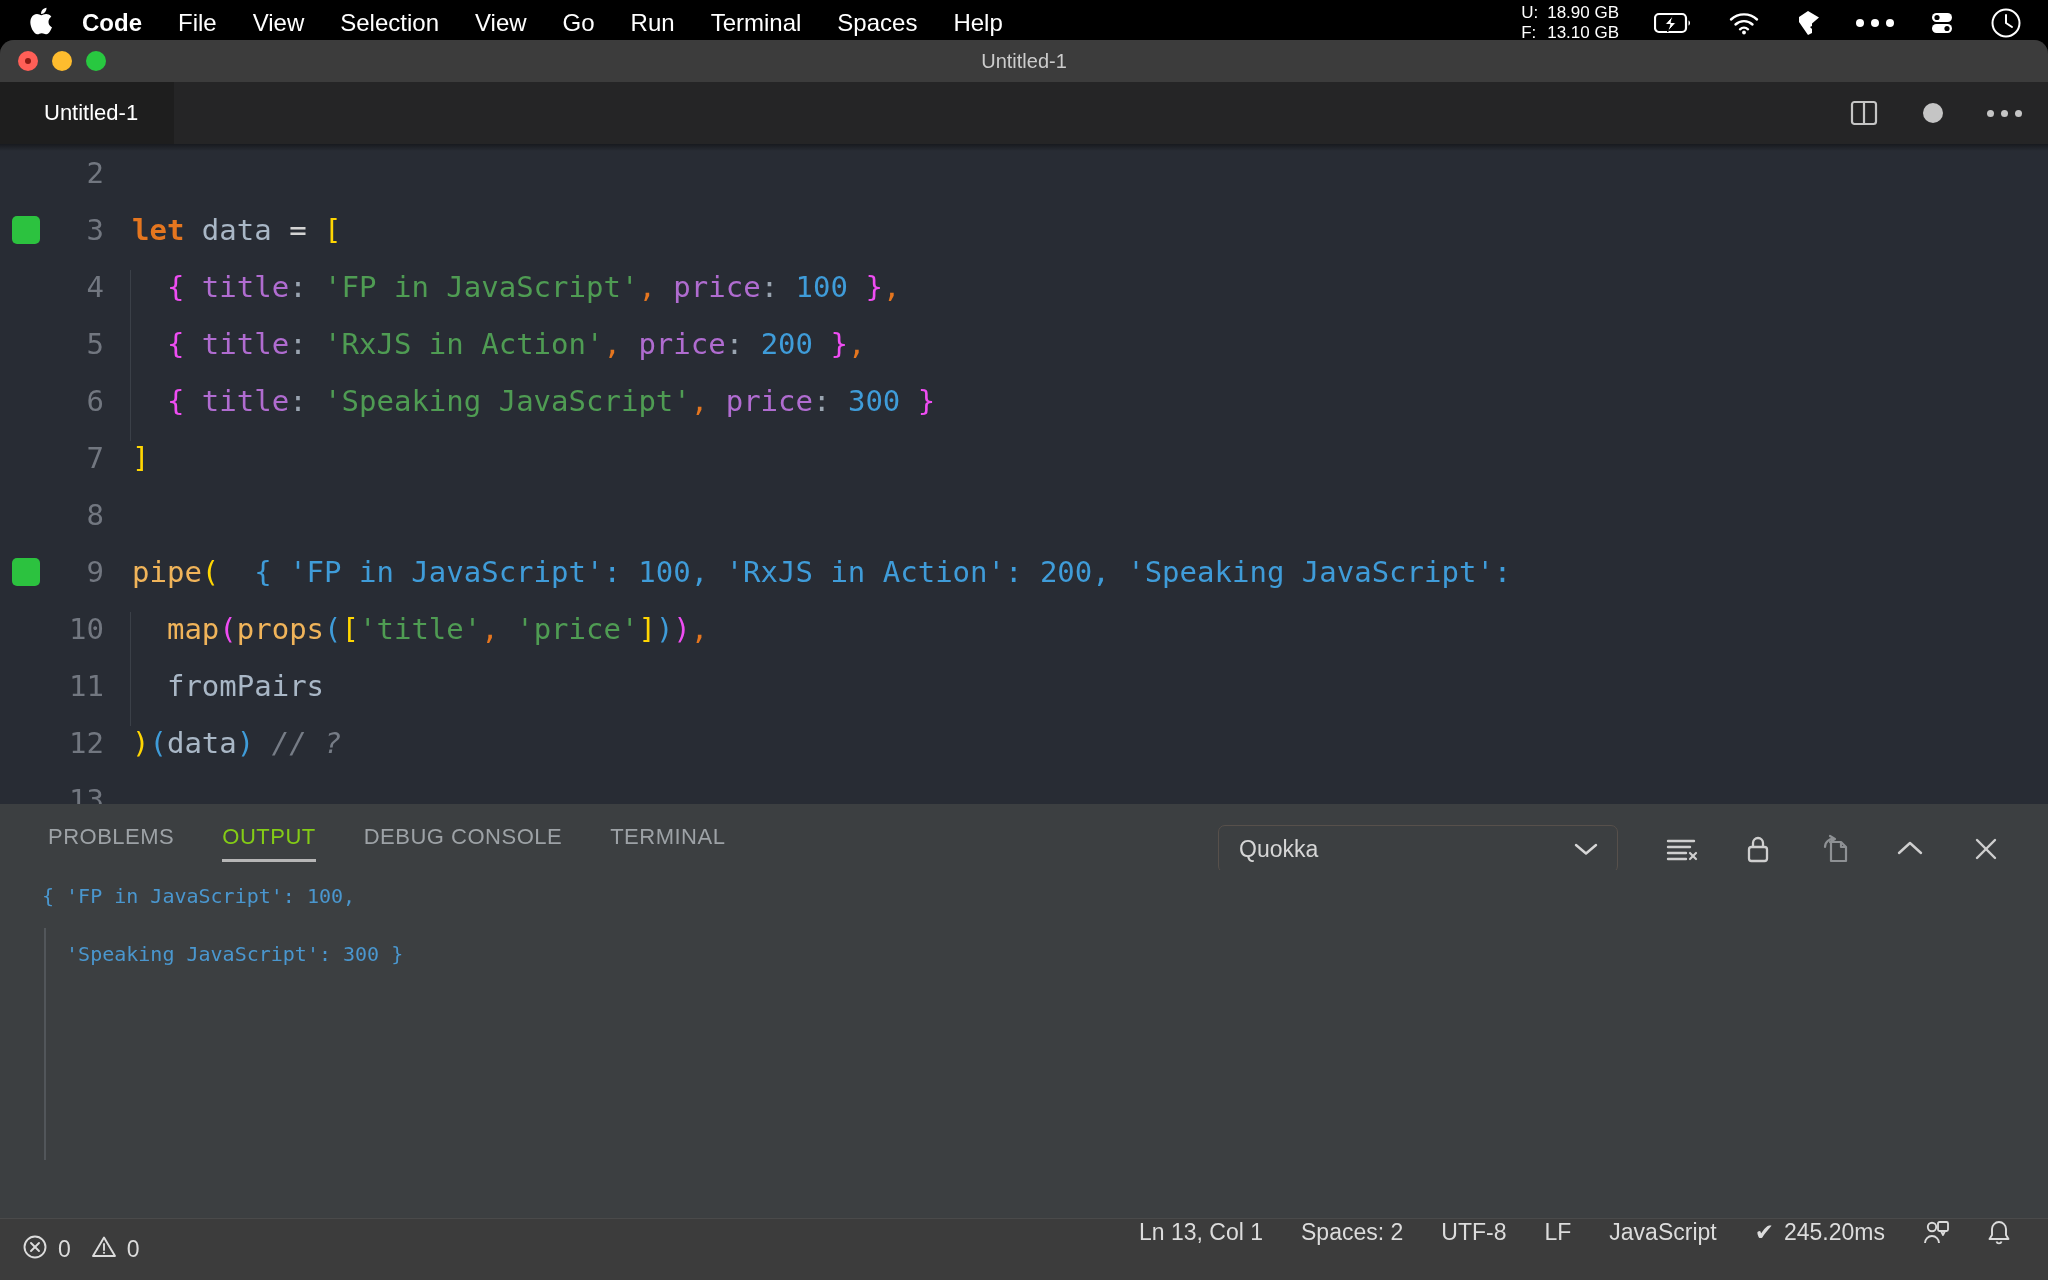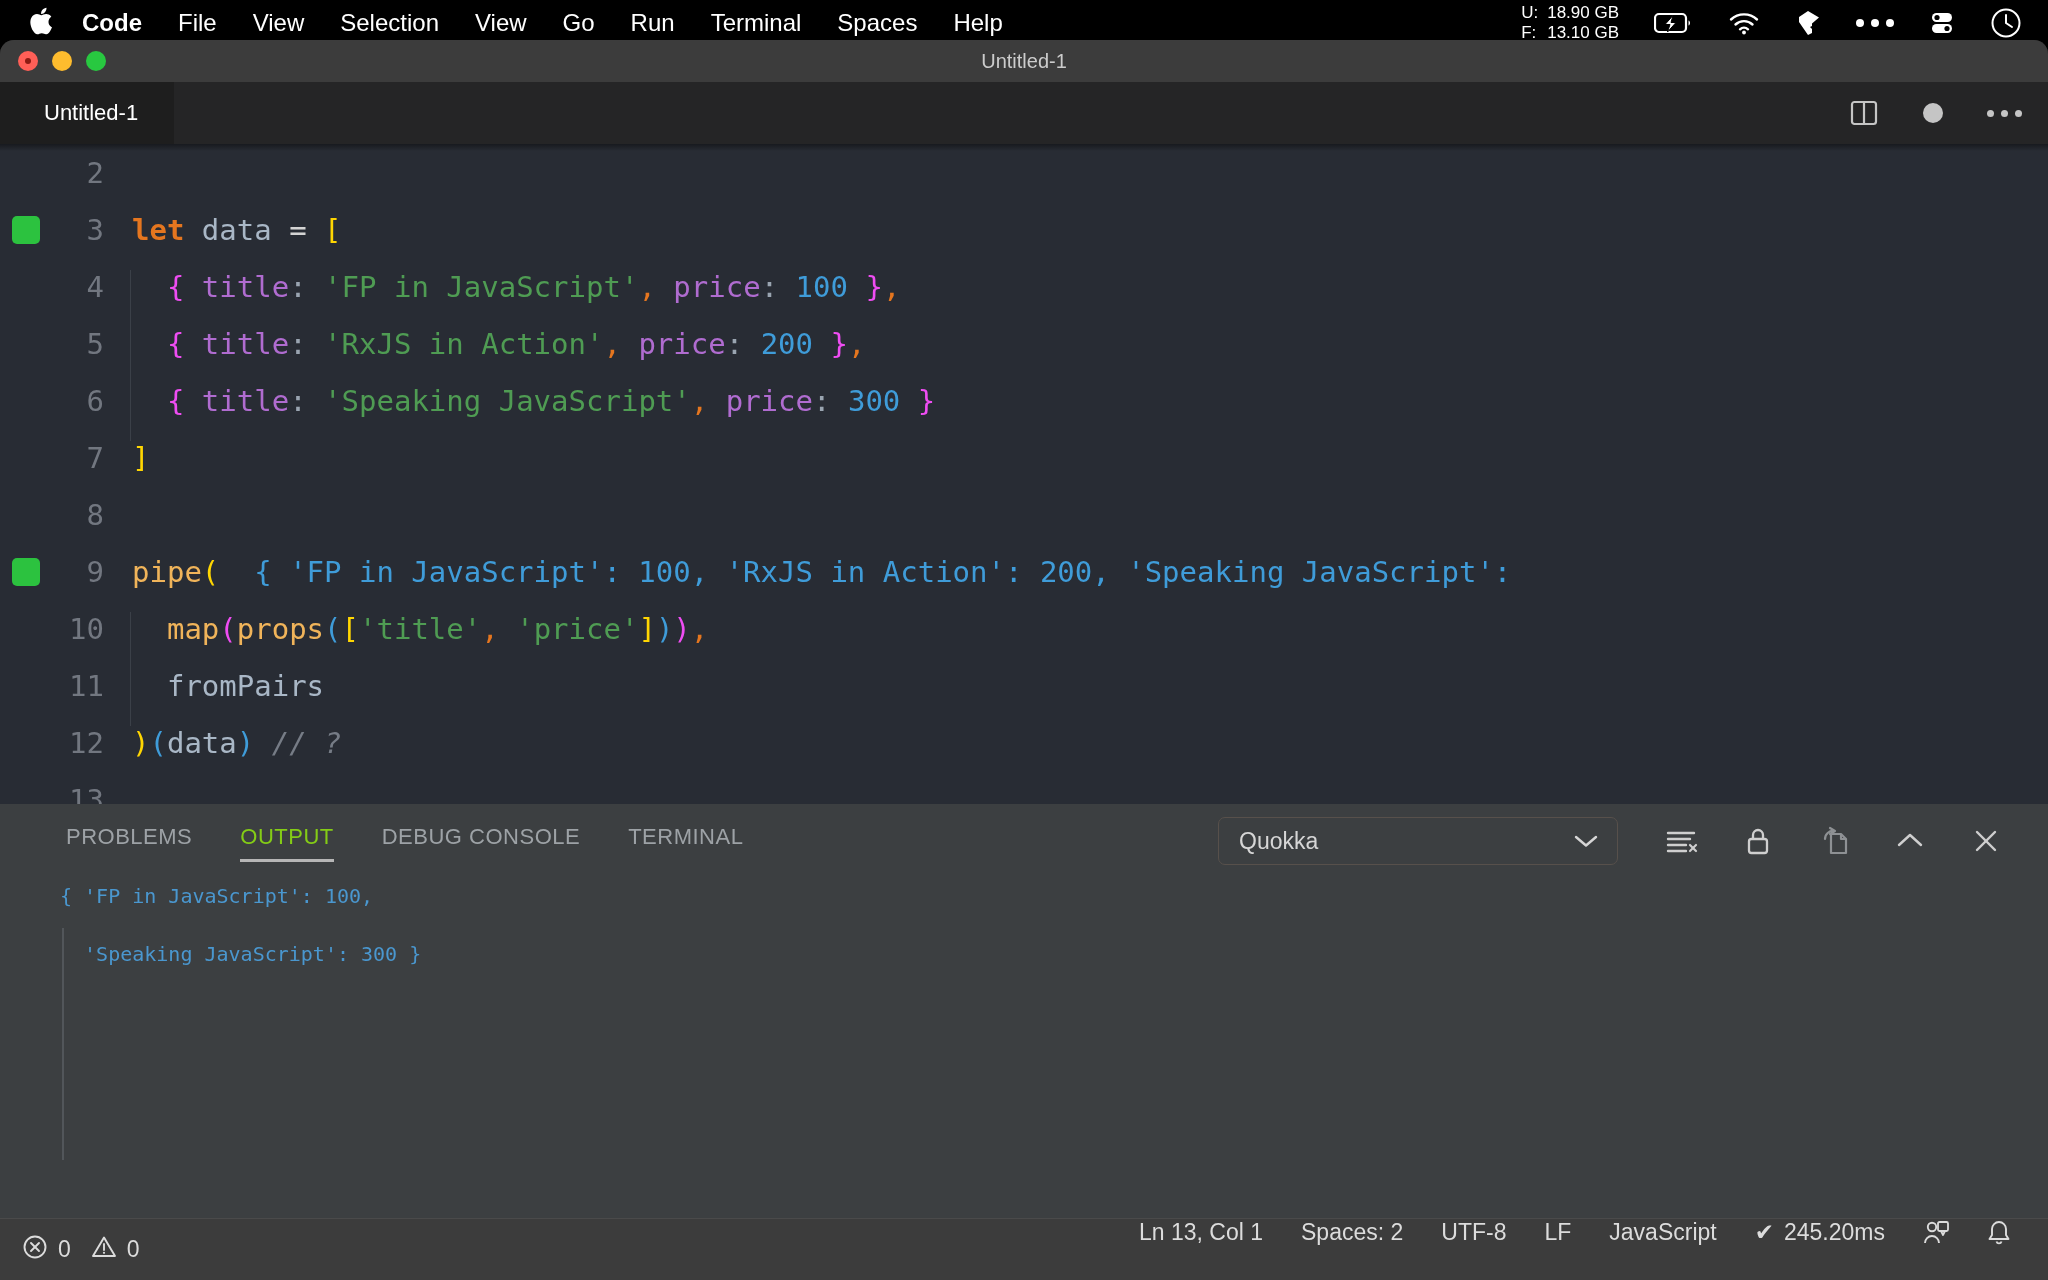--- a/index.html
+++ b/index.html
@@ -108,37 +108,37 @@
   .t-prop  { color:#b06cd0; }
   .t-colon { color:#9aa5b1; }
   .t-str   { color:#4f9c53; }
   .t-num   { color:#3f9cd9; }
   .t-comma { color:#e5761f; }
   .t-fn    { color:#f0b45a; }
   .t-cmt   { color:#767c86; font-style:italic; }
   .t-quokka{ color:#3f9cd9; }
 
   
-  #panel{ position:relative; height:414px; background:#3c3f41;padding-left:18px; }
+  #panel{ position:relative; height:414px; background:#3c3f41; }
   #panel-head{
     height:66px; background:#3c3f41; display:flex; align-items:center;
     position:relative; border-bottom:none;
   }
   .ptab{
     font-size:22px; letter-spacing:0.5px; color:#9da2a6; padding:0 0 0 0;
     margin-left:48px; position:relative; height:66px; line-height:66px;
   }
   .ptab:first-of-type{ margin-left:48px; }
   .ptab.active{ color:#84cc16; }
   .ptab.active::after{
     content:""; position:absolute; left:0; right:0; bottom:8px; height:3px;
     background:#b6b6b6;
   }
   #panel-actions{
-    position:absolute; right:24px; top:4px; height:66px;
+    position:absolute; right:24px; top:12px; height:66px;
     display:flex; align-items:center; gap:0;
   }
   #quokka-select{
     width:400px; height:48px; border:1px solid #57504b; border-radius:7px;
     background:#3c3f41; display:flex; align-items:center; justify-content:space-between;
     padding:0 18px 0 20px; margin-right:26px;
   }
   #quokka-select span{ font-size:23px; color:#d6d6d6; }
   .p-act{ width:76px; height:66px; display:flex; align-items:center; justify-content:center; }
   #panel-body{

